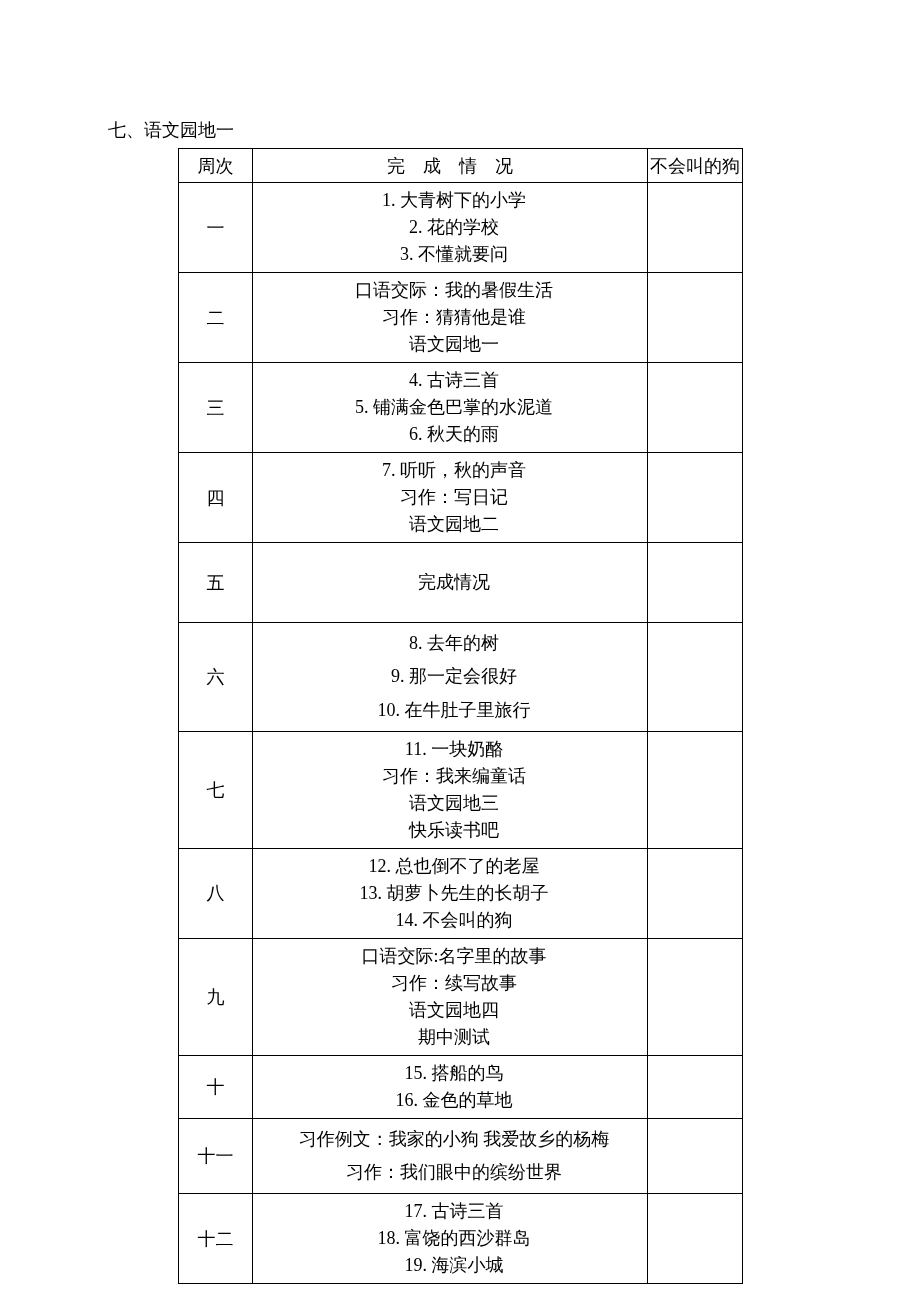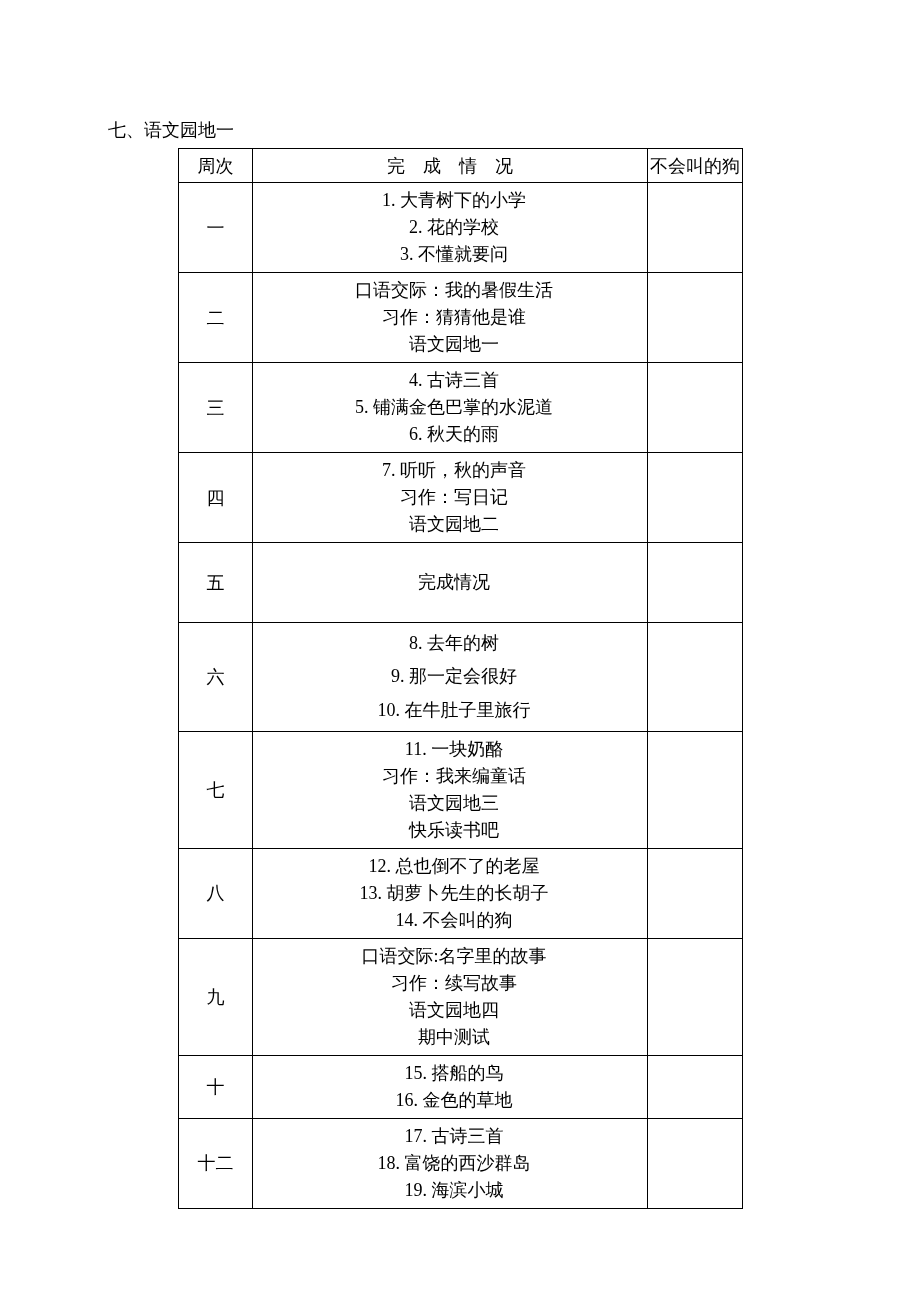--- a/index.html
+++ b/index.html
@@ -124,20 +124,27 @@
         </td>
         <td class="col-status status-cell"></td>
       </tr>
       <tr>
         <td class="col-week week-cell">十</td>
         <td class="col-content">
           <div class="cell-inner">15. 搭船的鸟<br>16. 金色的草地</div>
         </td>
         <td class="col-status status-cell"></td>
       </tr>
+      <tr class="loose">
+        <td class="col-week week-cell">十一</td>
+        <td class="col-content">
+          <div class="cell-inner">习作例文：我家的小狗  我爱故乡的杨梅<br>习作：我们眼中的缤纷世界</div>
+        </td>
+        <td class="col-status status-cell"></td>
+      </tr>
       <tr>
         <td class="col-week week-cell">十二</td>
         <td class="col-content">
           <div class="cell-inner">17. 古诗三首<br>18. 富饶的西沙群岛<br>19. 海滨小城</div>
         </td>
         <td class="col-status status-cell"></td>
       </tr>
     </tbody>
 </table>
 

